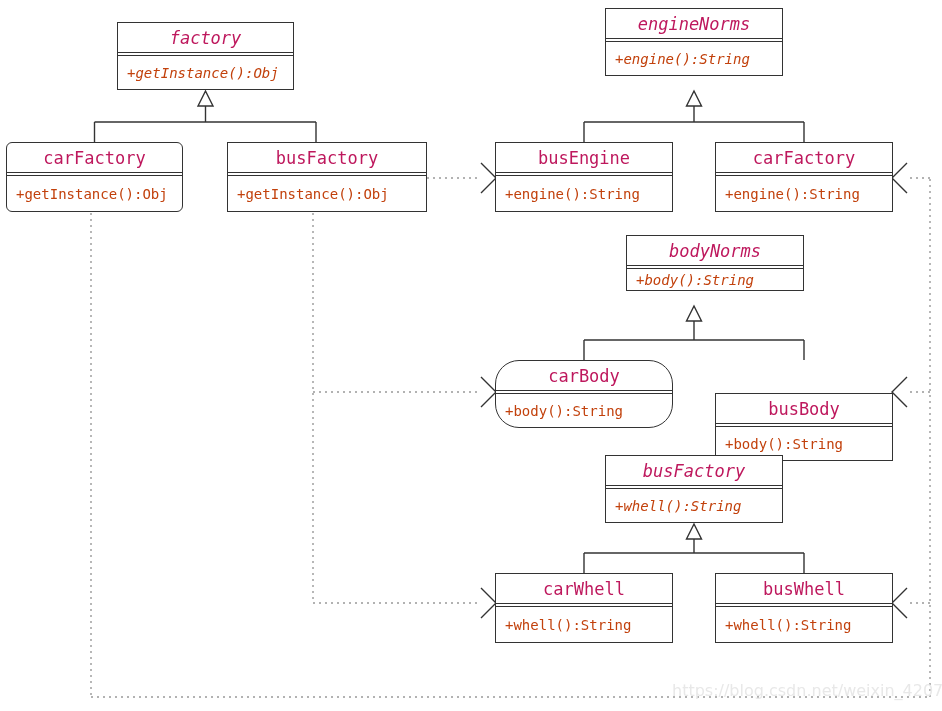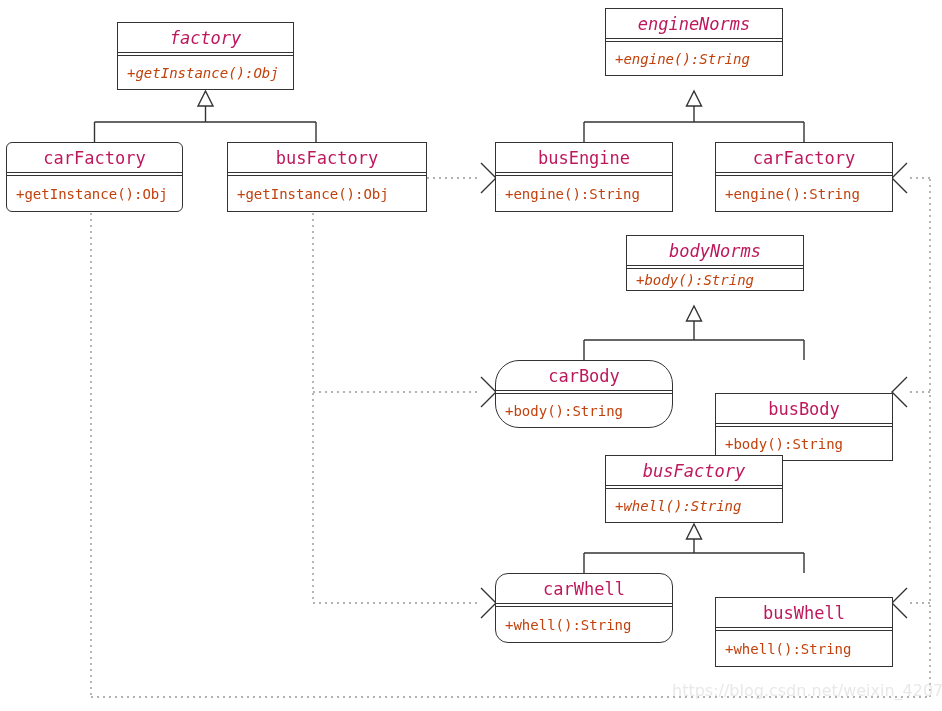--- a/index.html
+++ b/index.html
@@ -198,27 +198,27 @@
     <div class="uml-sep"></div>
     <div class="uml-ops">+body():String</div>
   </div>
 
   <div class="uml-class abstract" style="left:605px; top:455px; width:178px; height:68px;">
     <div class="uml-name">busFactory</div>
     <div class="uml-sep"></div>
     <div class="uml-ops">+whell():String</div>
   </div>
 
-  <div class="uml-class" style="left:495px; top:573px; width:178px; height:70px;border-radius:13px;">
+  <div class="uml-class" style="left:495px; top:573px; width:178px; height:70px;">
     <div class="uml-name">carWhell</div>
     <div class="uml-sep"></div>
     <div class="uml-ops">+whell():String</div>
   </div>
 
-  <div class="uml-class" style="left:715px; top:573px; width:178px; height:70px;margin-top:24px;">
+  <div class="uml-class" style="left:715px; top:573px; width:178px; height:70px;">
     <div class="uml-name">busWhell</div>
     <div class="uml-sep"></div>
     <div class="uml-ops">+whell():String</div>
   </div>
 
   <div class="watermark">https://blog.csdn.net/weixin_42079752</div>
 
 </div>
 
 </body></html>

